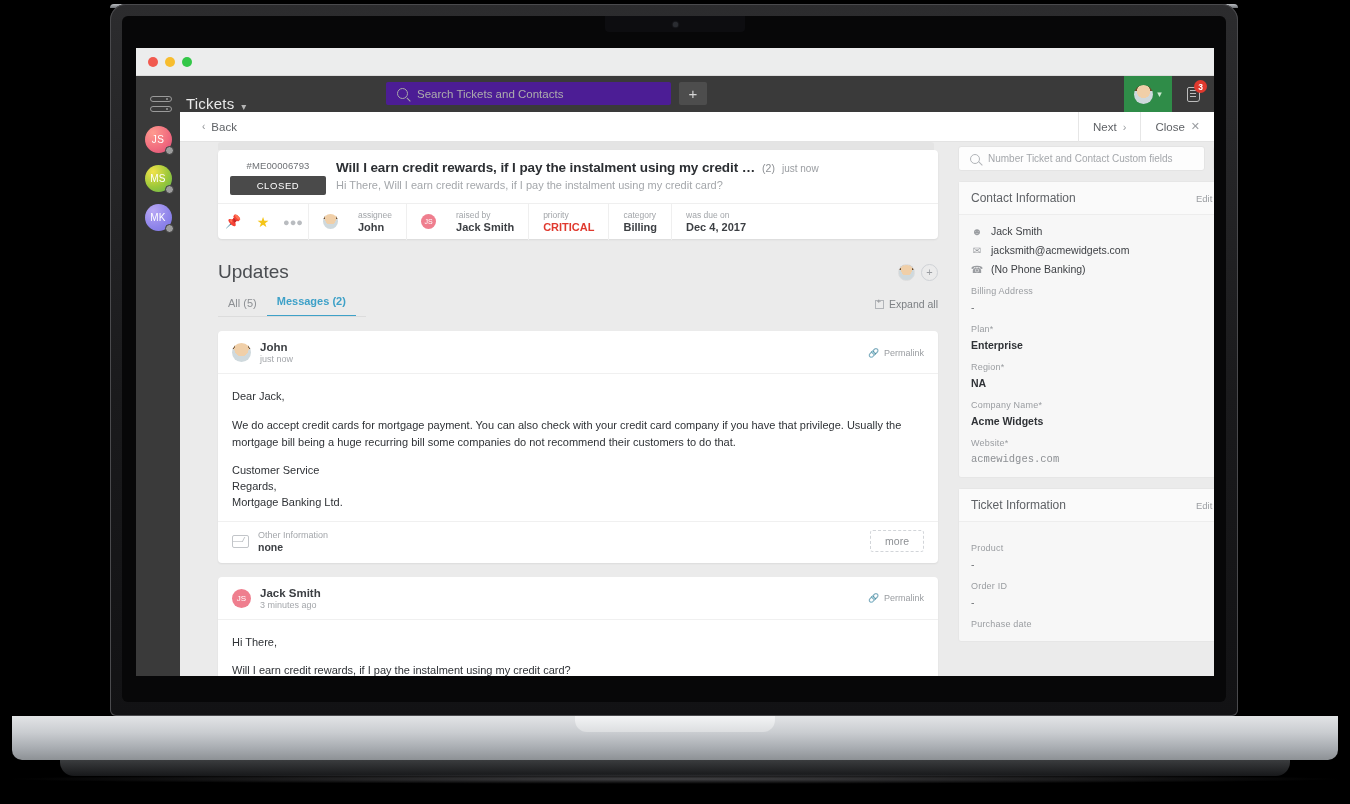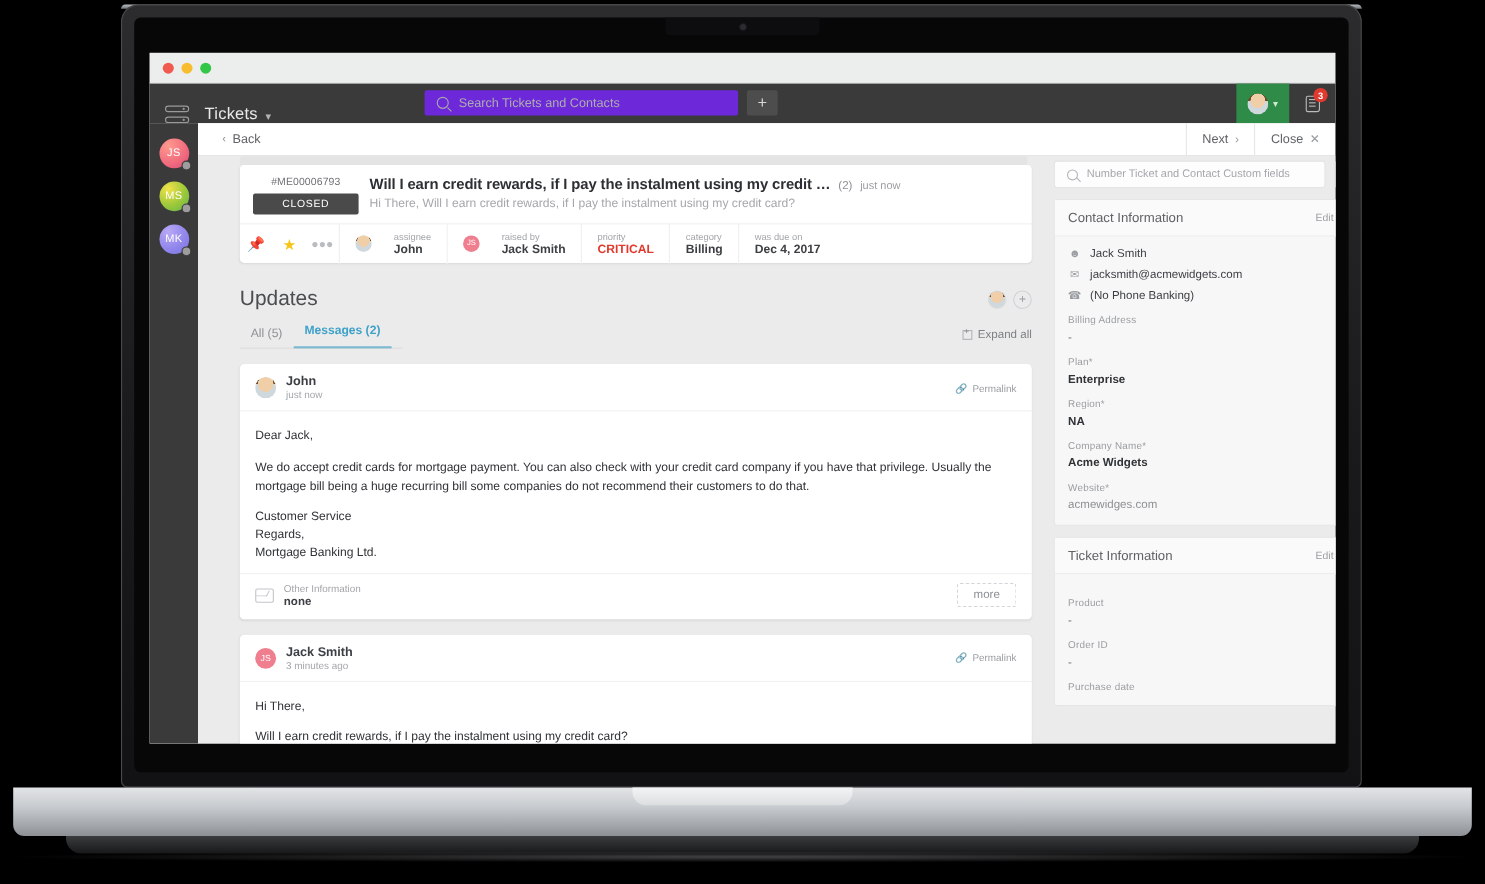--- a/index.html
+++ b/index.html
@@ -74,21 +74,21 @@
   
   .appbar {
     position:absolute; left:0; top:28px; width:1078px; height:36px;
     background:#3a3a3a; display:flex; align-items:flex-end;
   }
   .brand-icon { margin-left:14px; width:22px; height:16px; display:flex; flex-direction:column; justify-content:space-between; }
   .brand-icon i { display:block; height:6px; border:1px solid #9a9a9a; border-radius:3px; position:relative; }
   .brand-icon i::after { content:""; position:absolute; right:3px; top:1px; width:2px; height:2px; background:#9a9a9a; border-radius:50%;}
   .nav-title { color:#e9e9e9; font-size:15px; margin-left:14px; letter-spacing:.2px; }
   .chev { color:#b4b4b4; font-size:10px; margin-left:7px; }
-  .search-wrap { position:absolute; left:250px; top:6px; width:285px; height:23px; background:#6d28d9; border-radius:2px; display:flex; align-items:center; }
+  .search-wrap { position:absolute; left:250px; top:6px; width:285px; height:23px; background:#4c1d95; border-radius:2px; display:flex; align-items:center; }
   .search-ico { width:11px; height:11px; border:1.3px solid #a9a9a9; border-radius:50%; margin-left:11px; position:relative; }
   .search-ico::after { content:""; position:absolute; right:-4px; bottom:-2px; width:5px; height:1.3px; background:#a9a9a9; transform:rotate(45deg); }
   .search-ph { color:#adadad; font-size:11.5px; margin-left:9px; }
   .plus-btn { position:absolute; left:543px; top:6px; width:28px; height:23px; background:#4d4d4d; border-radius:2px; color:#d6d6d6; font-size:15px; display:flex; align-items:center; justify-content:center; }
   .right-nav { position:absolute; right:0; top:0; height:36px; display:flex; }
   .avatar-cell { width:48px; height:36px; background:#2f8c48; display:flex; align-items:center; justify-content:center; gap:4px; }
   .nav-avatar { width:19px; height:19px; border-radius:50%; background:
       radial-gradient(circle at 50% 34%, #f0cfa8 0 42%, transparent 43%),
       linear-gradient(180deg,#6b4b2b 0 34%, #cfd9dd 34% 100%); }
   .avatar-chev { color:#cde9d2; font-size:9px; }
@@ -197,21 +197,21 @@
   .panel-title { font-size:12px; color:#5f6266; }
   .panel-edit { margin-left:auto; font-size:9.5px; color:#9a9da1; }
   .panel-body { padding:10px 12px 12px 12px; }
   .pi-row { display:flex; align-items:center; gap:8px; margin-bottom:7px; }
   .pi-ico { width:12px; height:12px; flex:0 0 12px; display:flex; align-items:center; justify-content:center; color:#9a9da1; font-size:10px; }
   .pi-text { font-size:10.5px; color:#3c3f43; }
   .fld { margin-top:11px; }
   .fld-label { font-size:9px; color:#9a9da1; letter-spacing:.2px; }
   .fld-val { font-size:10.5px; color:#2f3236; margin-top:5px; font-weight:bold; }
   .fld-val.dash { color:#6d7074; font-weight:normal; }
-  .fld-val.muted { color:#8d9094; font-weight:normal; }
+  .fld-val.muted { color:#8d9094; font-weight:normal;font-family:Liberation Mono, monospace; }
 </style>
 </head>
 <body>
 
 <div id="stage">
 
   <div class="lid-top-edge"></div>
   <div class="laptop-lid"></div>
   <div class="bezel"></div>
   <div class="camera-strip"></div>

